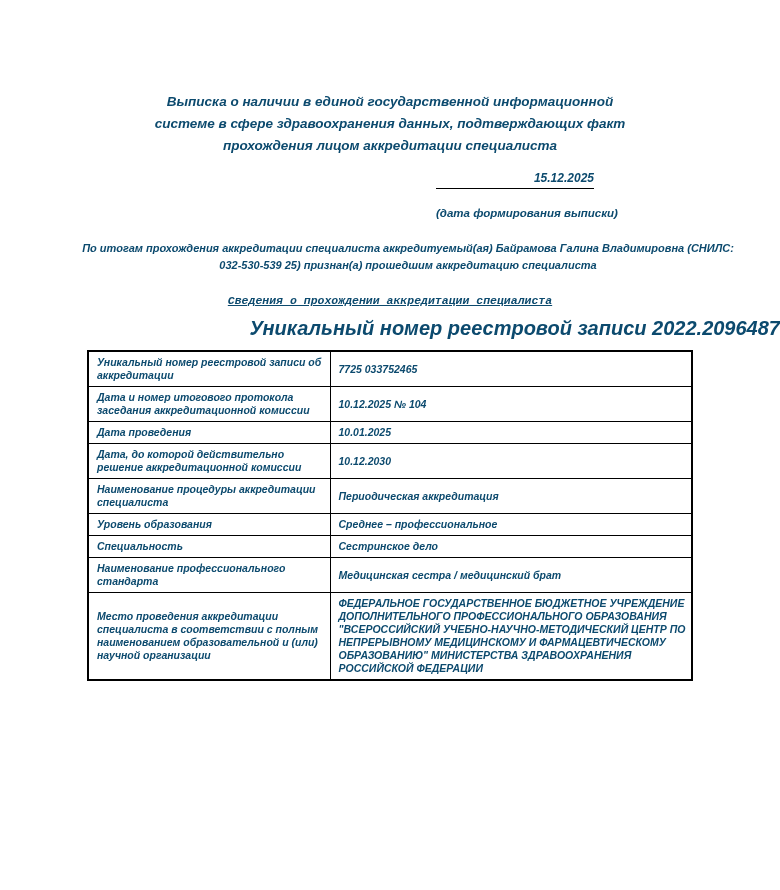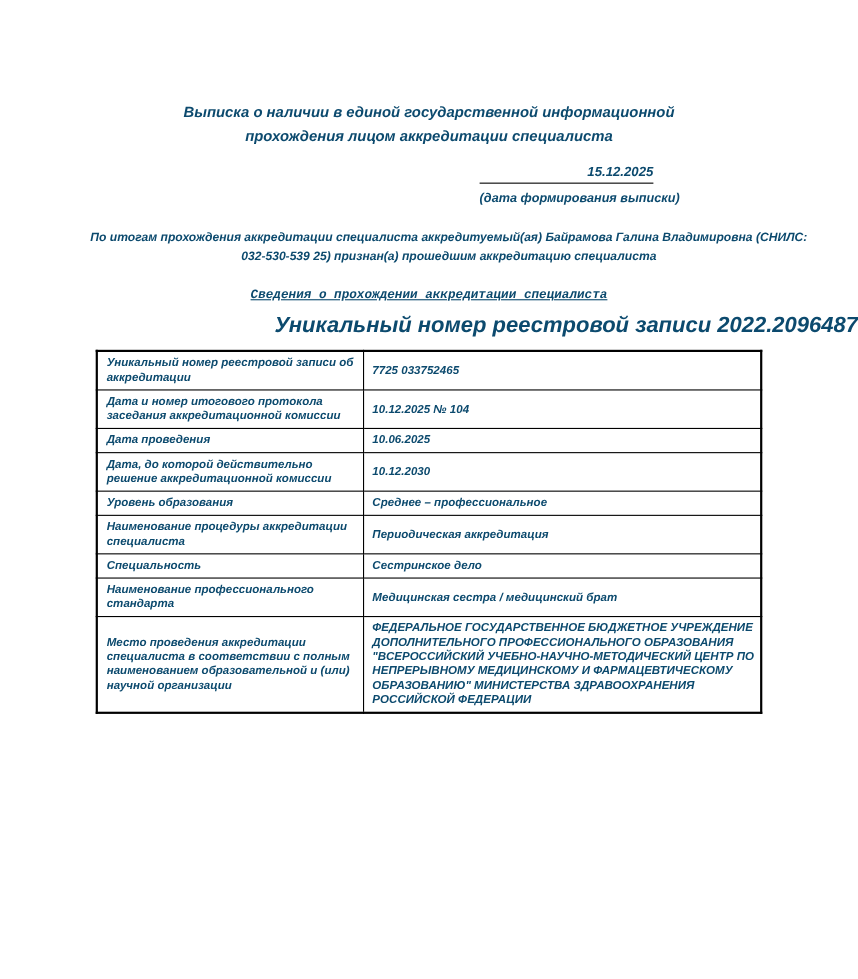--- a/index.html
+++ b/index.html
@@ -29,21 +29,21 @@
     text-align: right;
   }
   .date-value {
     display: block;
     font-size: 12px;
     padding-bottom: 3px;
     border-bottom: 1.5px solid #000000;
   }
   .date-caption {
     display: block;
-    margin-top: 8px;
+    margin-top: 18px;
     font-size: 11.5px;
     white-space: nowrap;
   }
   .summary {
     margin-top: 21px;
     text-align: center;
     font-size: 11px;
     line-height: 17px;
   }
   .summary span { display: block; margin-left: 36px; }
@@ -80,20 +80,21 @@
   col.col-label { width: 242px; }
   col.col-value { width: 362px; }
 </style>
 </head>
 <body>
 
 <div class="page">
 
   <div class="doc-title">
     <span>Выписка о наличии в единой государственной информационной</span>
+    <span>системе в сфере здравоохранения данных, подтверждающих факт</span>
     <span>прохождения лицом аккредитации специалиста</span>
   </div>
 
   <div class="date-block">
     <span class="date-value">15.12.2025</span>
     <span class="date-caption">(дата формирования выписки)</span>
   </div>
 
   <div class="summary">
     <span>По итогам прохождения аккредитации специалиста аккредитуемый(ая) Байрамова Галина Владимировна (СНИЛС:</span>
@@ -113,33 +114,33 @@
       <tr>
         <td>Уникальный номер реестровой записи об аккредитации</td>
         <td>7725 033752465</td>
       </tr>
       <tr>
         <td>Дата и номер итогового протокола заседания аккредитационной комиссии</td>
         <td>10.12.2025 № 104</td>
       </tr>
       <tr>
         <td>Дата проведения</td>
-        <td>10.06.2025</td>
+        <td>10.01.2025</td>
       </tr>
       <tr>
         <td>Дата, до которой действительно решение аккредитационной комиссии</td>
         <td>10.12.2030</td>
       </tr>
       <tr>
+        <td>Наименование процедуры аккредитации специалиста</td>
+        <td>Периодическая аккредитация</td>
+      </tr>
+      <tr>
         <td>Уровень образования</td>
         <td>Среднее – профессиональное</td>
-      </tr>
-      <tr>
-        <td>Наименование процедуры аккредитации специалиста</td>
-        <td>Периодическая аккредитация</td>
       </tr>
       <tr>
         <td>Специальность</td>
         <td>Сестринское дело</td>
       </tr>
       <tr>
         <td>Наименование профессионального стандарта</td>
         <td>Медицинская сестра / медицинский брат</td>
       </tr>
       <tr>

